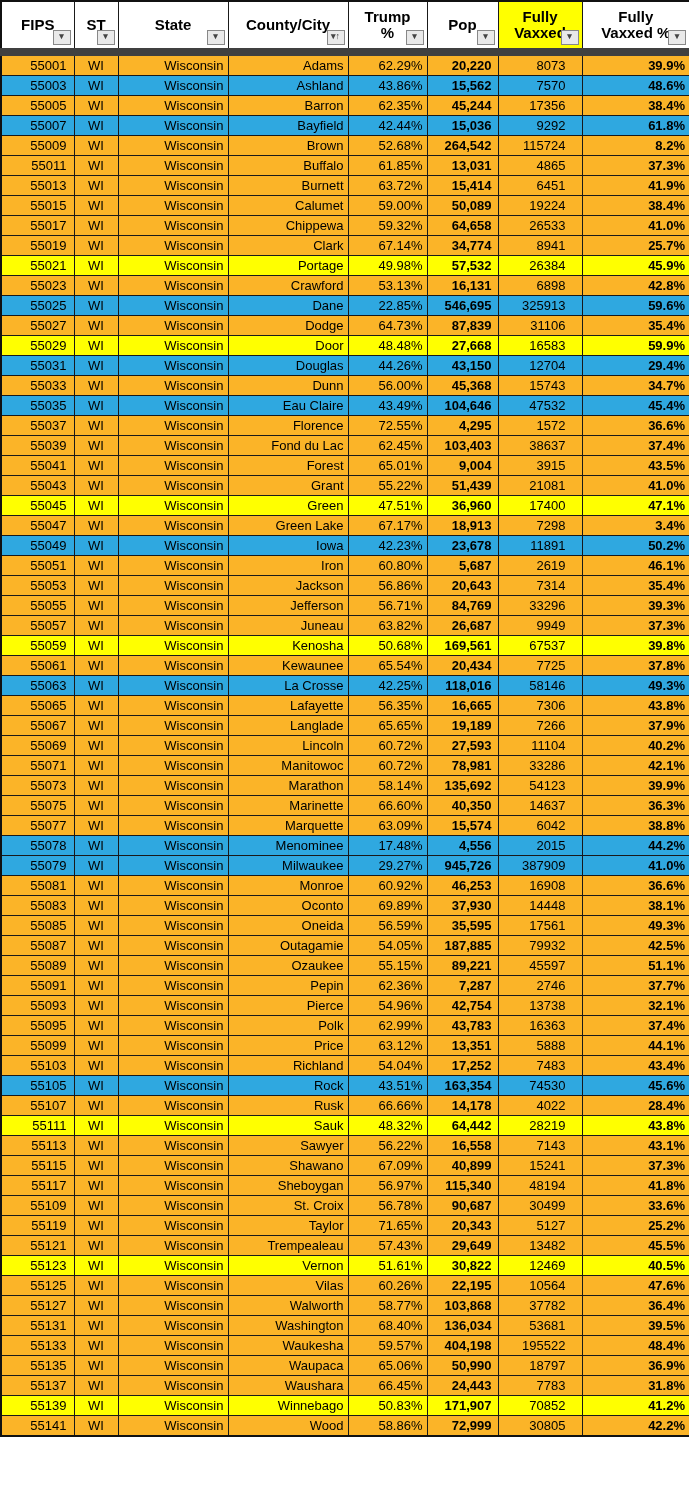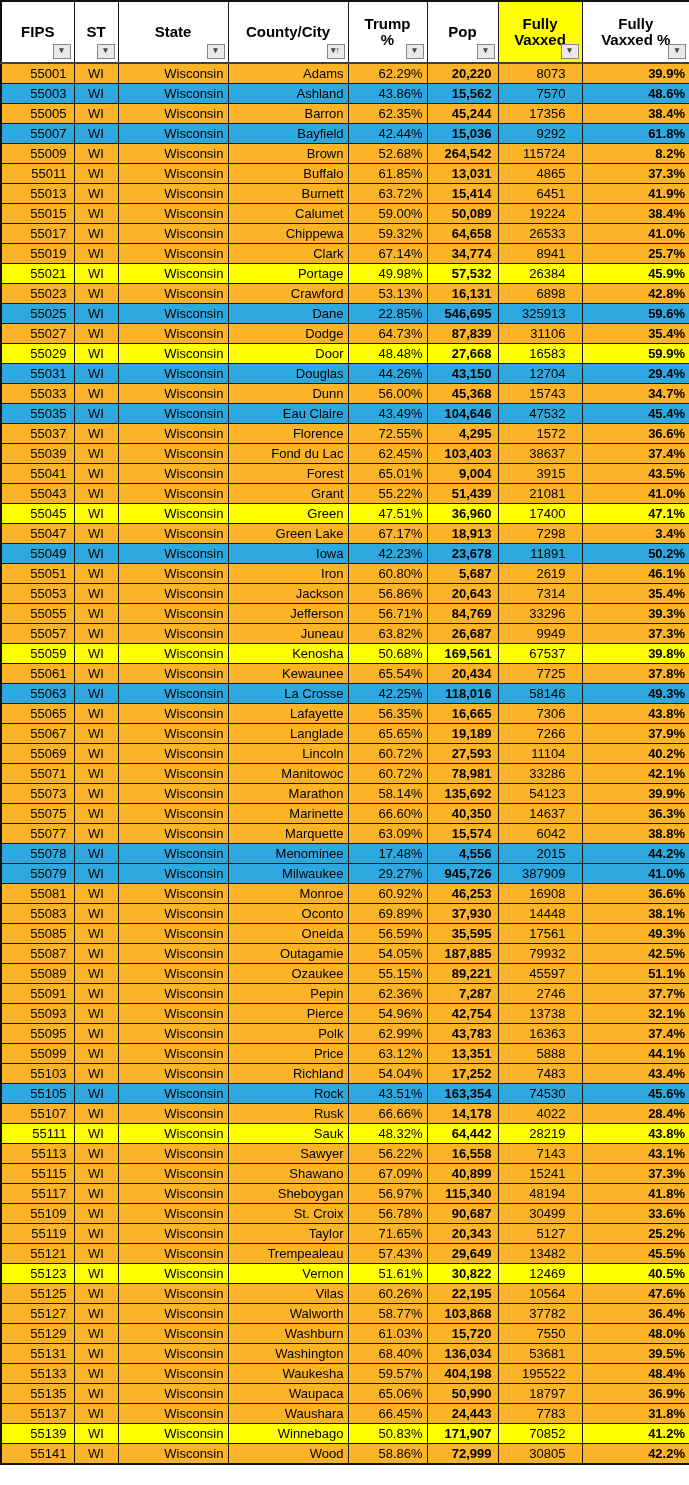--- a/index.html
+++ b/index.html
@@ -22,22 +22,22 @@
   }
   thead th{
     background:#fff;
     font-weight:bold;
     font-size:15px;
     line-height:1.1;
     text-align:center;
     vertical-align:middle;
     height:36px;
     position:relative;
-    border-bottom:2px solid #404040;
-    padding:12px 2px;
+    border-bottom:8px solid #404040;
+    padding:5px 2px;
   }
   .th-label{white-space:pre-line;}
   .th-highlight{background:var(--header-highlight,#FFFF00);}
   .filter-btn{
     position:absolute;
     right:3px;
     bottom:3px;
     min-width:14px;
     height:13px;
     background:#e9e9e9;
@@ -745,30 +745,20 @@
     <td class="c-fips">55127</td>
     <td class="c-st">WI</td>
     <td class="c-state">Wisconsin</td>
     <td class="c-county">Walworth</td>
     <td class="c-trump">58.77%</td>
     <td class="c-pop">103,868</td>
     <td class="c-vaxxed">37782</td>
     <td class="c-vaxxedpct">36.4%</td>
   </tr>
       <tr class="band-orange">
-    <td class="c-fips">55129</td>
-    <td class="c-st">WI</td>
-    <td class="c-state">Wisconsin</td>
-    <td class="c-county">Washburn</td>
-    <td class="c-trump">61.03%</td>
-    <td class="c-pop">15,720</td>
-    <td class="c-vaxxed">7550</td>
-    <td class="c-vaxxedpct">48.0%</td>
-  </tr>
-      <tr class="band-orange">
     <td class="c-fips">55131</td>
     <td class="c-st">WI</td>
     <td class="c-state">Wisconsin</td>
     <td class="c-county">Washington</td>
     <td class="c-trump">68.40%</td>
     <td class="c-pop">136,034</td>
     <td class="c-vaxxed">53681</td>
     <td class="c-vaxxedpct">39.5%</td>
   </tr>
       <tr class="band-orange">

